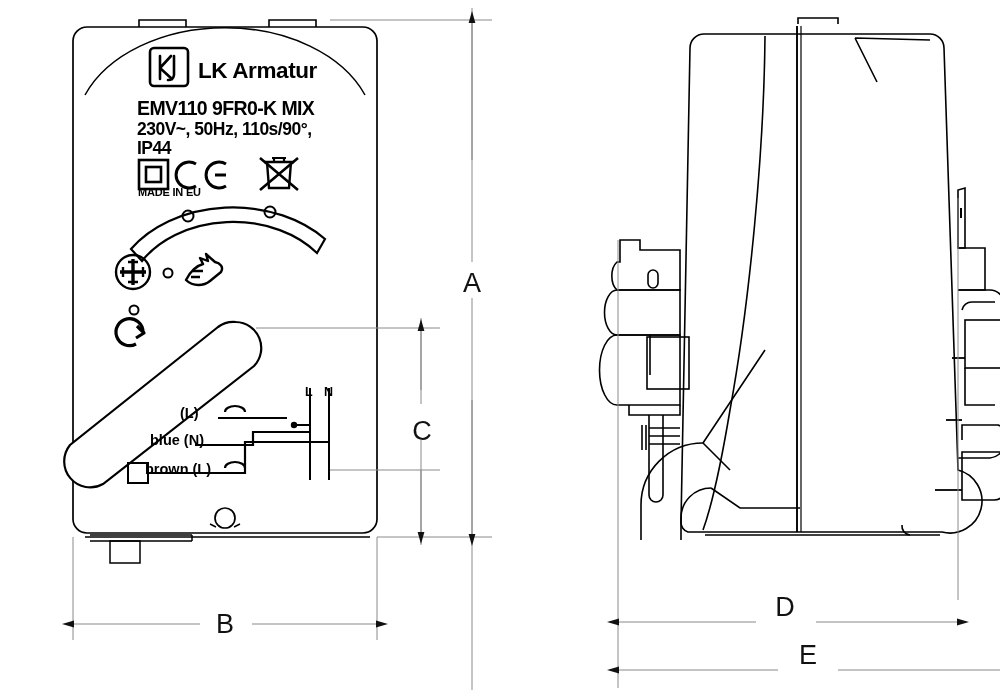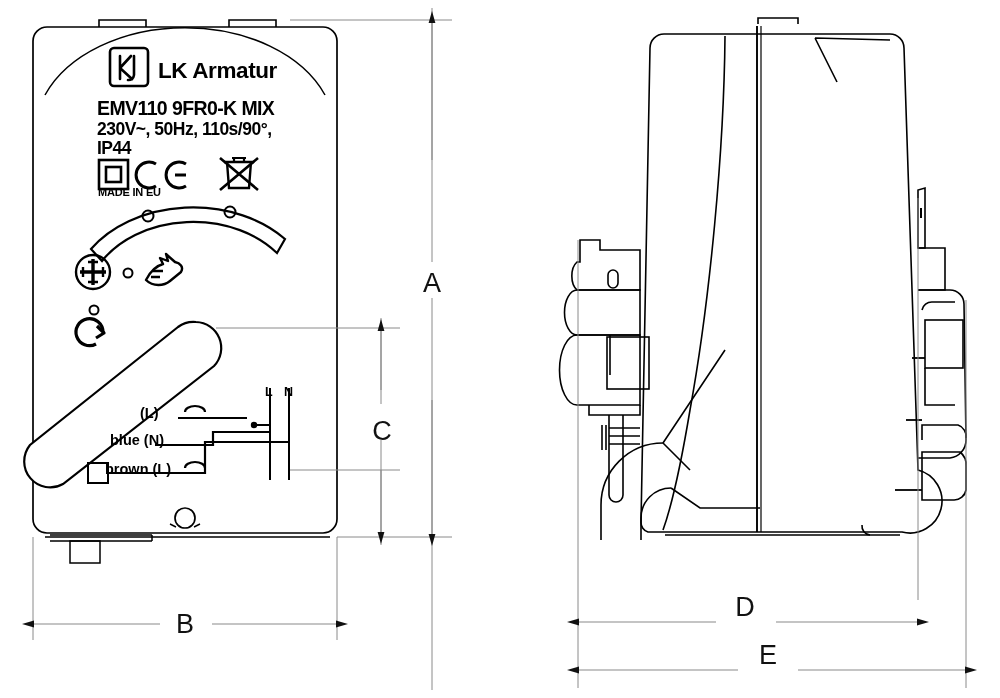--- a/index.html
+++ b/index.html
@@ -1,18 +1,18 @@
 <!DOCTYPE html>
 <html><head>
 <meta charset="utf-8">
 <style>
   html,body{margin:0;padding:0;background:#ffffff;}
   body{width:1000px;height:698px;overflow:hidden;
        font-family:"Liberation Sans", sans-serif;color:#000;}
-  #stage{position:relative;width:820px;height:698px;background:#fff;}
+  #stage{position:relative;width:820px;height:698px;background:#fff;padding-left:40px;}
   svg{display:block;}
   .lbl{font-family:"Liberation Sans", sans-serif;}
 </style>
 </head>
 <body>
 
 <div id="stage">
 <svg width="1000" height="698" viewBox="0 0 1000 698" xmlns="http://www.w3.org/2000/svg">
 
   <defs>

